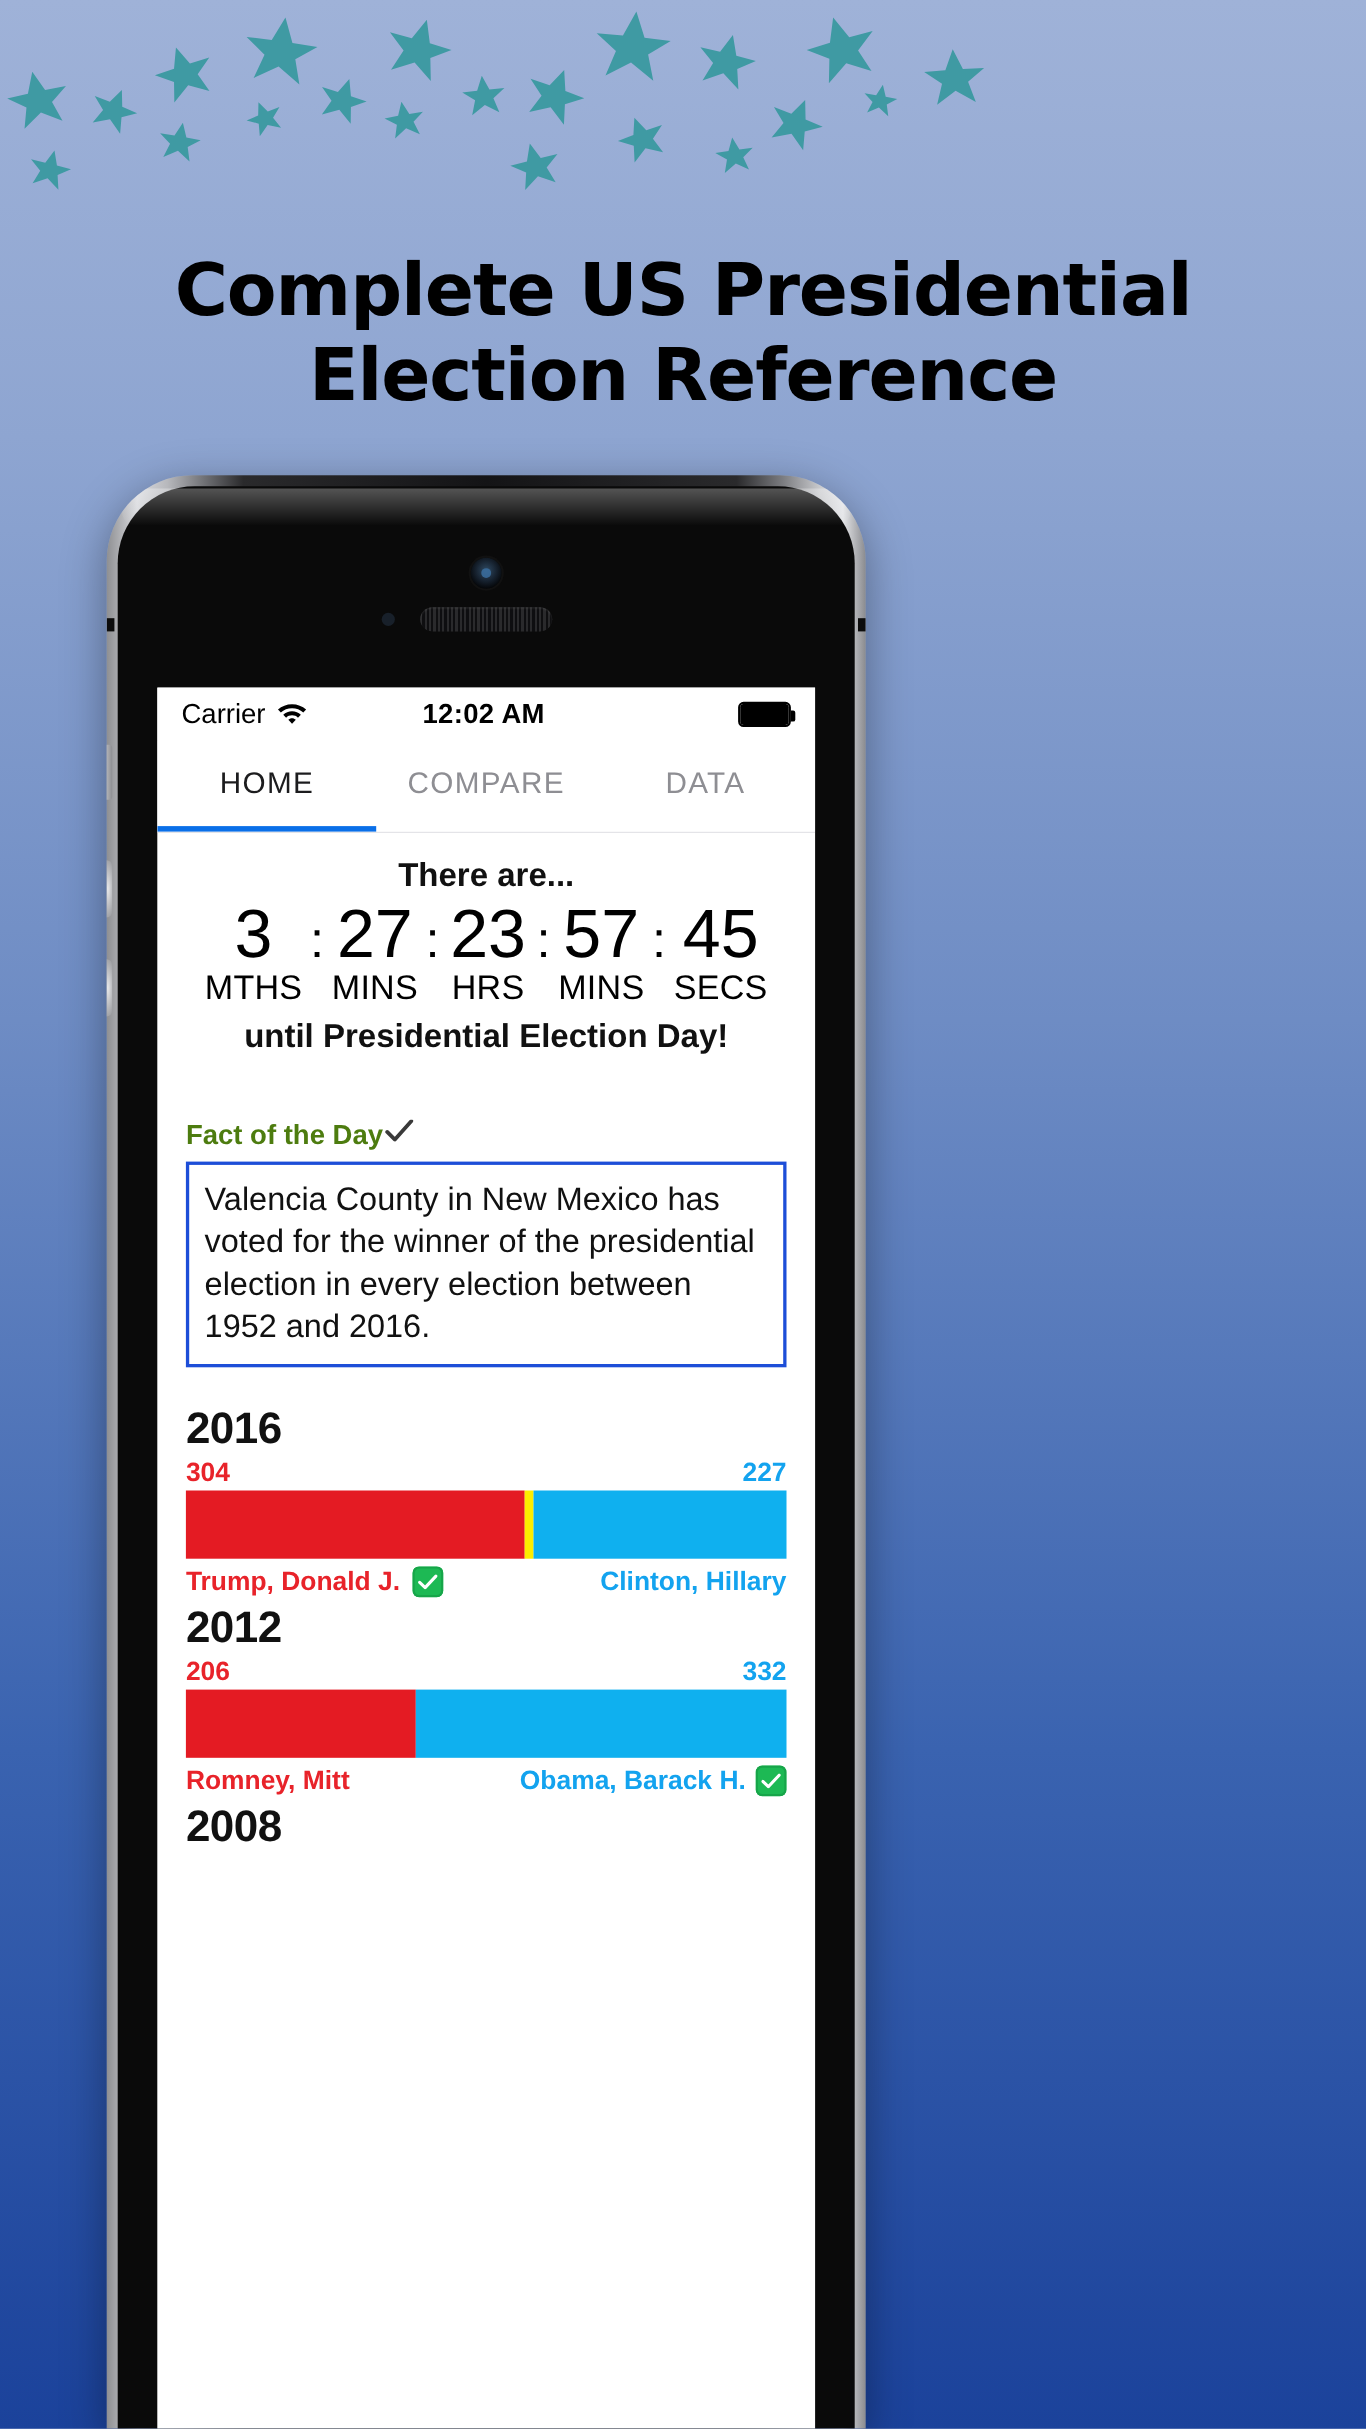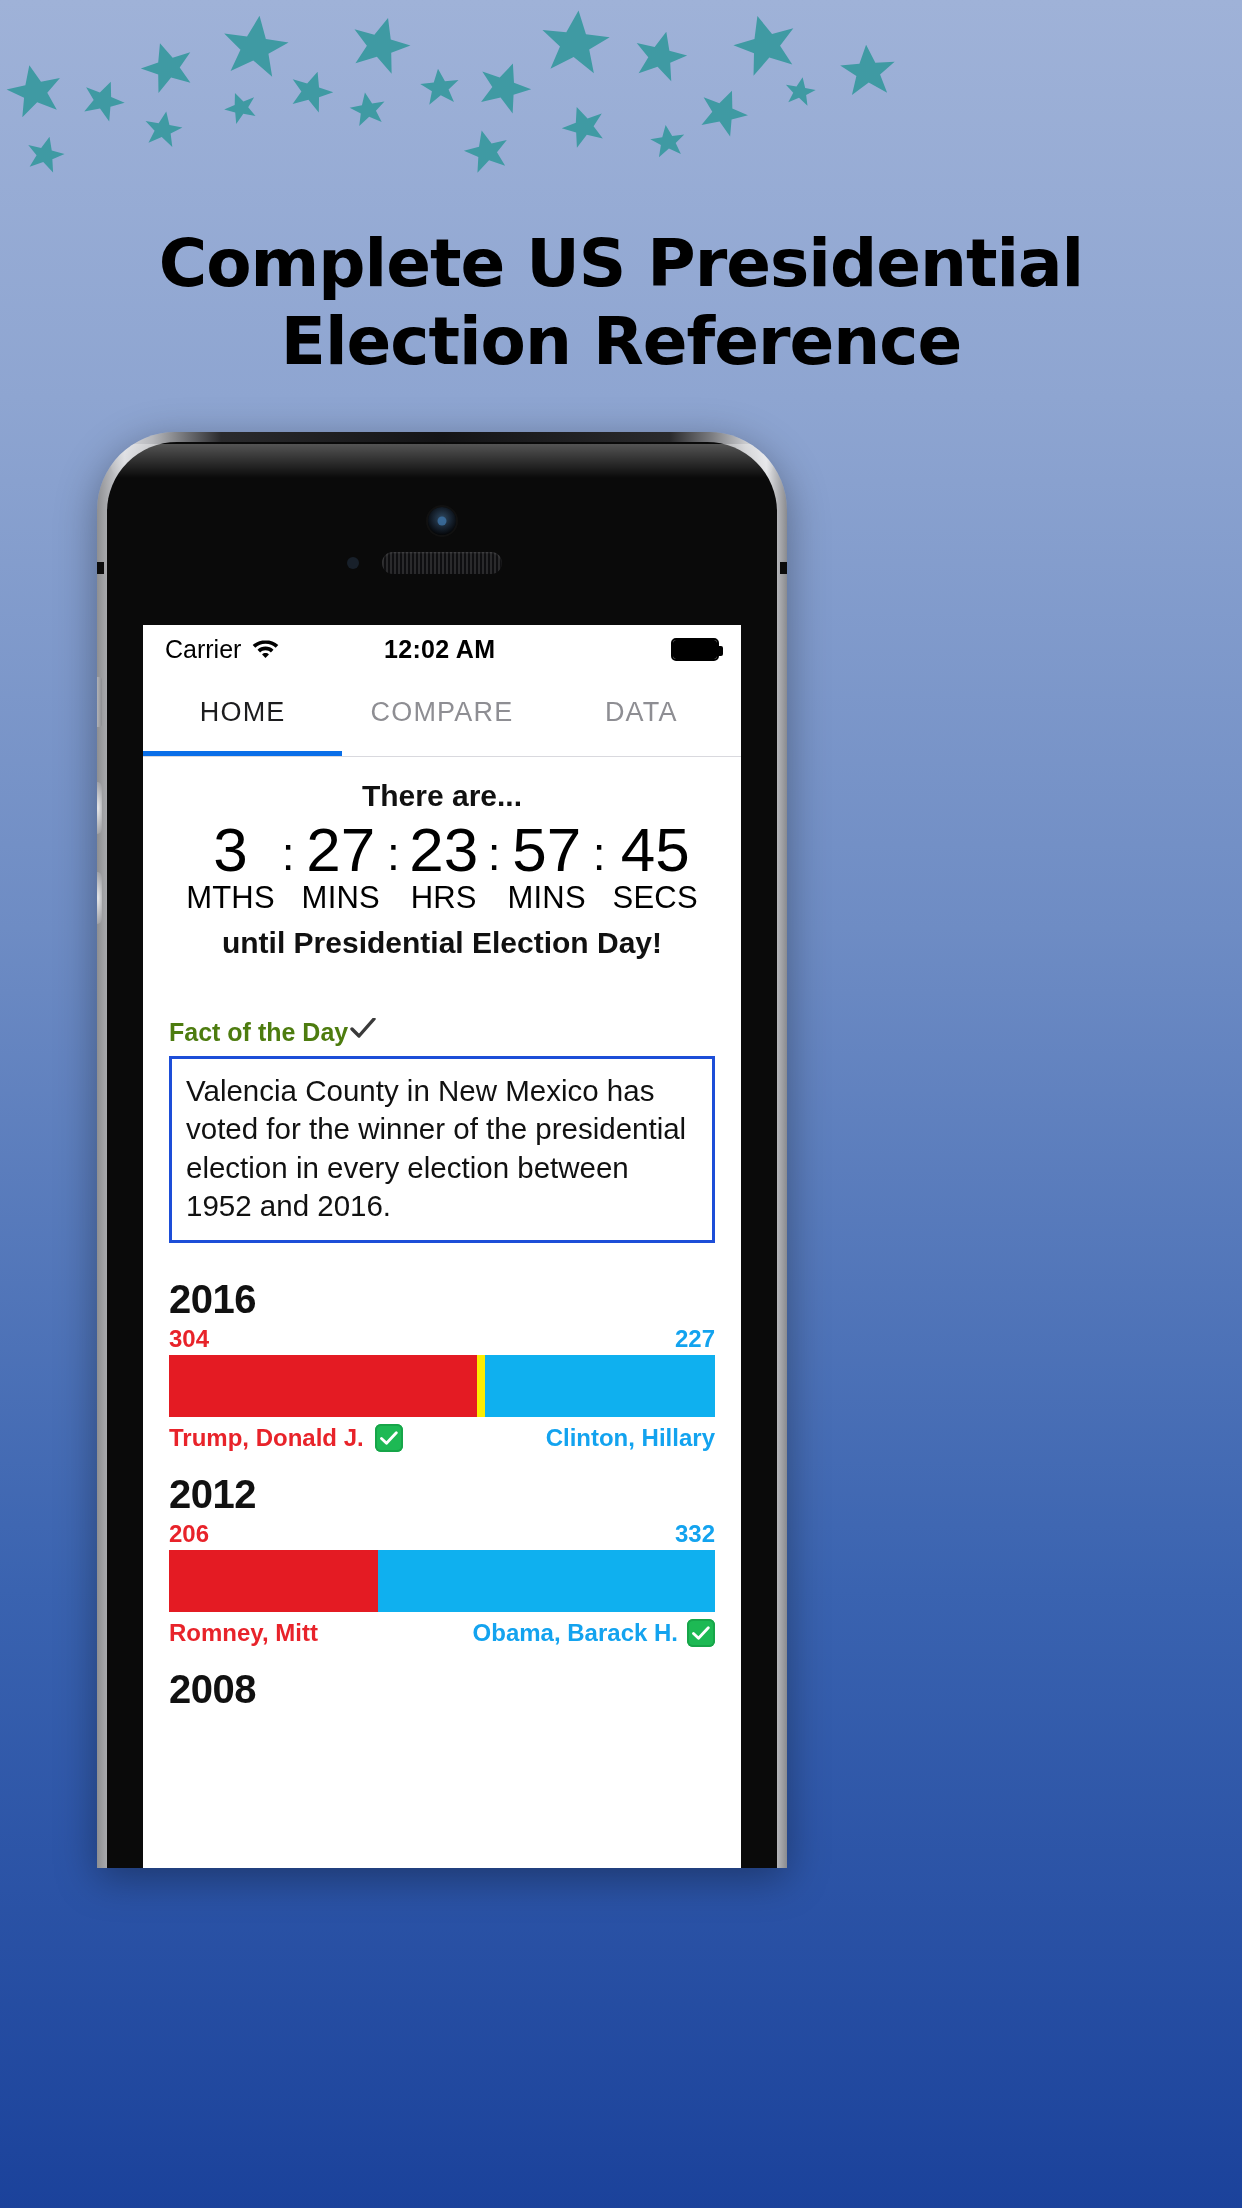--- a/index.html
+++ b/index.html
@@ -19,21 +19,21 @@
     text-align:center; color:#000;
     font-size:66px; line-height:1.18; font-weight:bold;
     letter-spacing:-1px;
     font-family:"DejaVu Sans", sans-serif;
   }
   .headline .l2 { display:block; }
 
   
   .phone {
     position:absolute; left:97px; top:432px;
-    width:690px; height:1436px;
+    width:690px; height:1776px;
     border-radius:78px 78px 0 0;
     background:linear-gradient(90deg,#8e8f92 0%,#d9dade 4%,#b7b8bc 8%,#6e6f73 13%,#2a2a2c 18%,#141416 50%,#2a2a2c 83%,#7a7b7f 89%,#c9cacd 94%,#e4e5e8 97%,#8a8b8f 100%);
     box-shadow:0 10px 40px rgba(0,0,0,.35);
     overflow:hidden;
   }
   .phone-inner {
     position:absolute; left:10px; top:10px; right:10px; bottom:0;
     border-radius:70px 70px 0 0;
     background:#0a0a0a;
   }
@@ -157,21 +157,21 @@
   .seg-b { background:#0fb0ef; }
   .e-names { display:flex; justify-content:space-between; align-items:center;
              font-size:24px; font-weight:bold; padding-top:7px; }
   .e-left-name  { color:#e8232a; display:flex; align-items:center; gap:11px; }
   .e-right-name { color:#13a3ef; display:flex; align-items:flex-start; gap:9px; }
   .winner-badge {
     width:28px; height:28px; border-radius:6px; background:#1db954;
     display:inline-flex; align-items:center; justify-content:center;
     box-shadow:inset 0 0 0 2px #17a549;
   }
-  .e-block + .e-block { margin-top:20px; }
+  .e-block + .e-block { margin-top:6px; }
 </style>
 </head>
 <body>
 
 <svg id="stars" viewBox="0 0 1242 230">
   <g fill="#3f9aa3">
     <g transform="translate(35,92) rotate(-12) scale(1.05)">
         <path d="M0,-26 L7.6,-8.3 L26,-8 L11.3,3.1 L16.8,20.9 L0,10 L-16.8,20.9 L-11.3,3.1 L-26,-8 L-7.6,-8.3 Z"></path>
       </g>
     <g transform="translate(45,155) rotate(14) scale(.72)">

